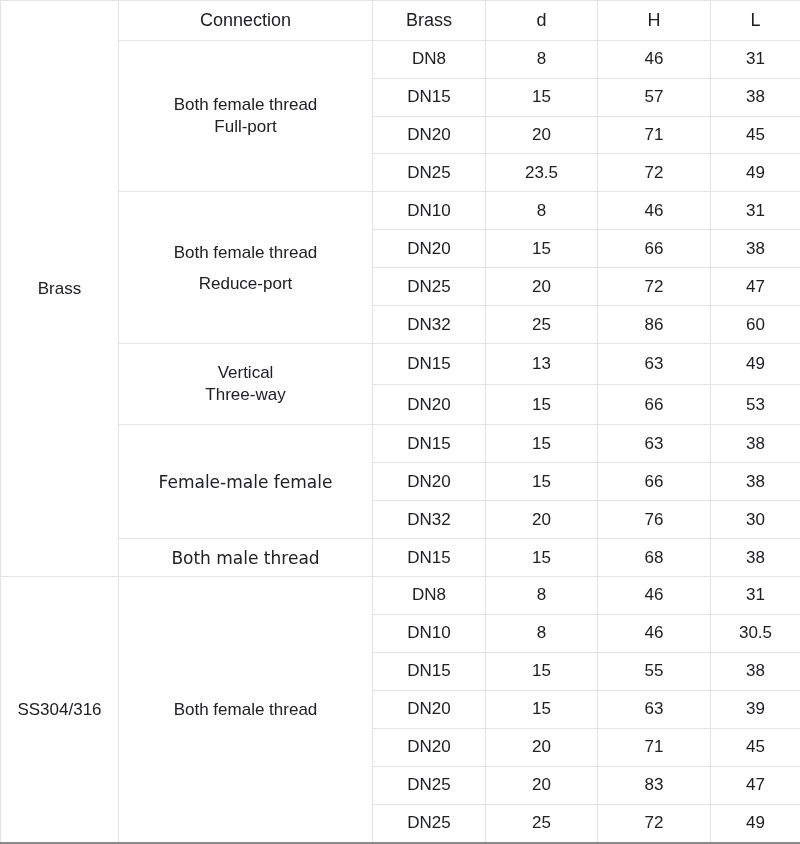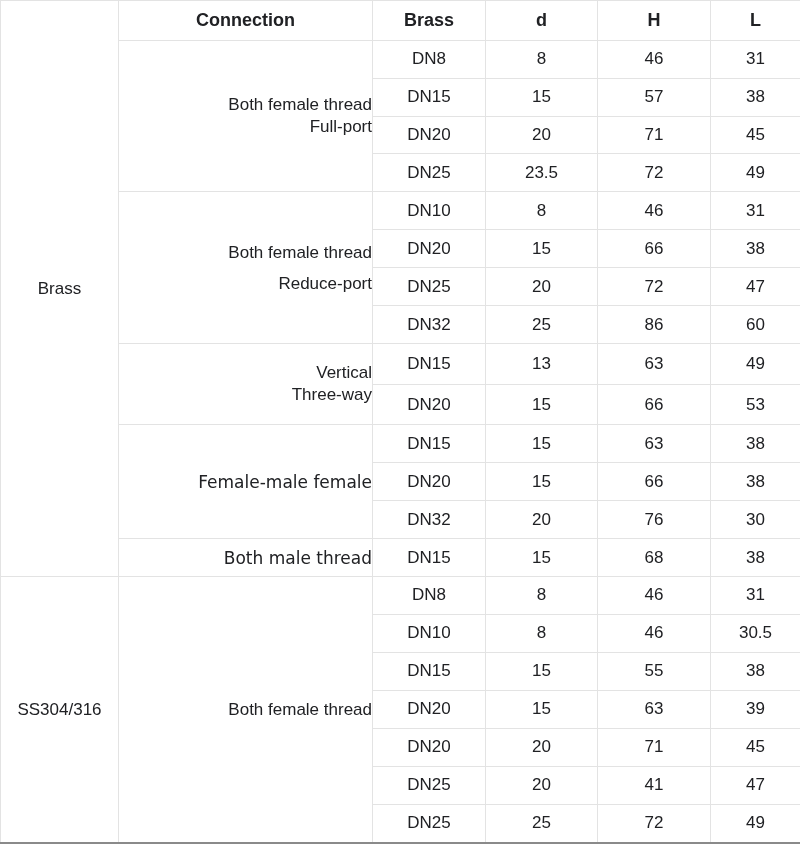--- a/index.html
+++ b/index.html
@@ -28,21 +28,21 @@
     text-align: center;
     vertical-align: middle;
     padding: 0;
     font-size: 17px;
     font-weight: 400;
     color: #202124;
     overflow: hidden;
   }
   .spec-table th {
     font-size: 18px;
-    font-weight: 700;
+    font-weight: 400;
   }
   
   .mat-cell {
     font-size: 17px;
   }
   
   .conn-sm {
     font-size: 13px;
     line-height: 22px;
   }
@@ -50,21 +50,20 @@
     font-size: 17px;
     line-height: 31px;
   }
   .conn-bold {
     font-size: 17px;
     font-weight: 600;
     font-family: "DejaVu Sans", "Liberation Sans", sans-serif;
   }
   .conn-line {
     display: block;
-    text-align: right;
   }
 </style>
 </head>
 <body>
 
 <table class="spec-table">
   <colgroup>
     <col style="width:118px">
     <col style="width:254px">
     <col style="width:113px">
@@ -220,21 +219,21 @@
     </tr>
     <tr>
       <td>DN20</td>
       <td>20</td>
       <td>71</td>
       <td>45</td>
     </tr>
     <tr>
       <td>DN25</td>
       <td>20</td>
-      <td>41</td>
+      <td>83</td>
       <td>47</td>
     </tr>
     <tr>
       <td>DN25</td>
       <td>25</td>
       <td>72</td>
       <td>49</td>
     </tr>
   </tbody>
 </table>

